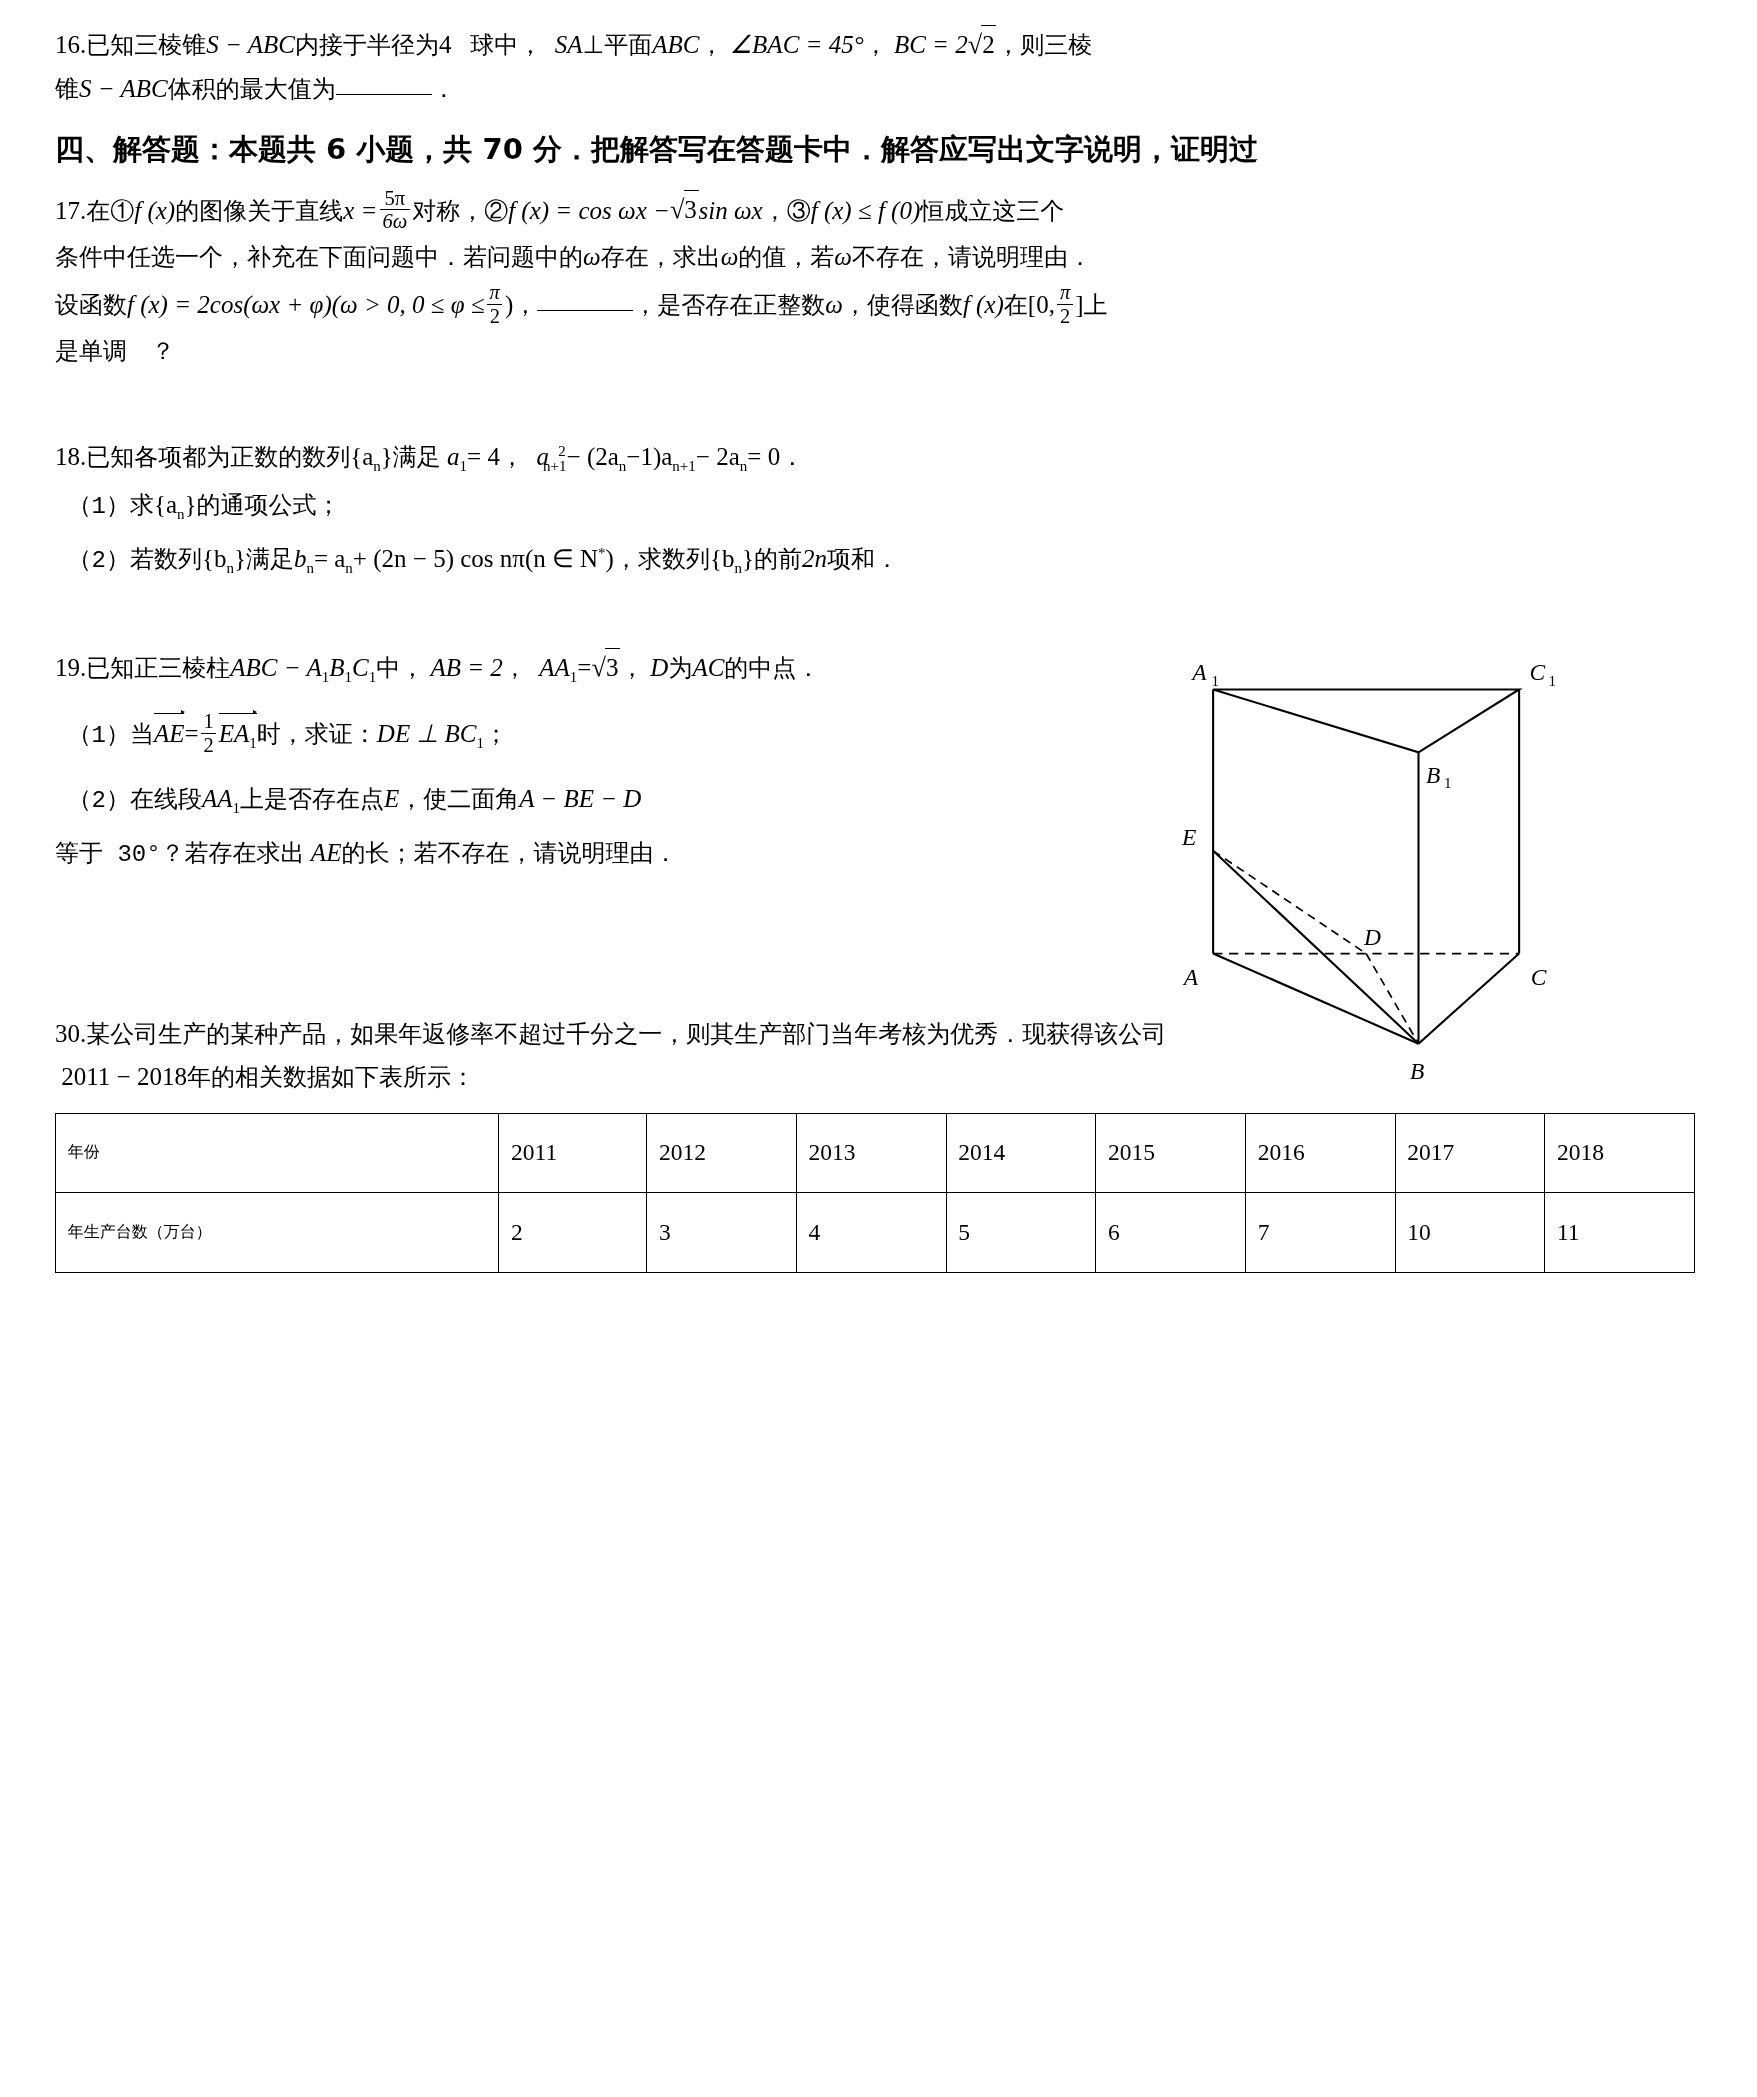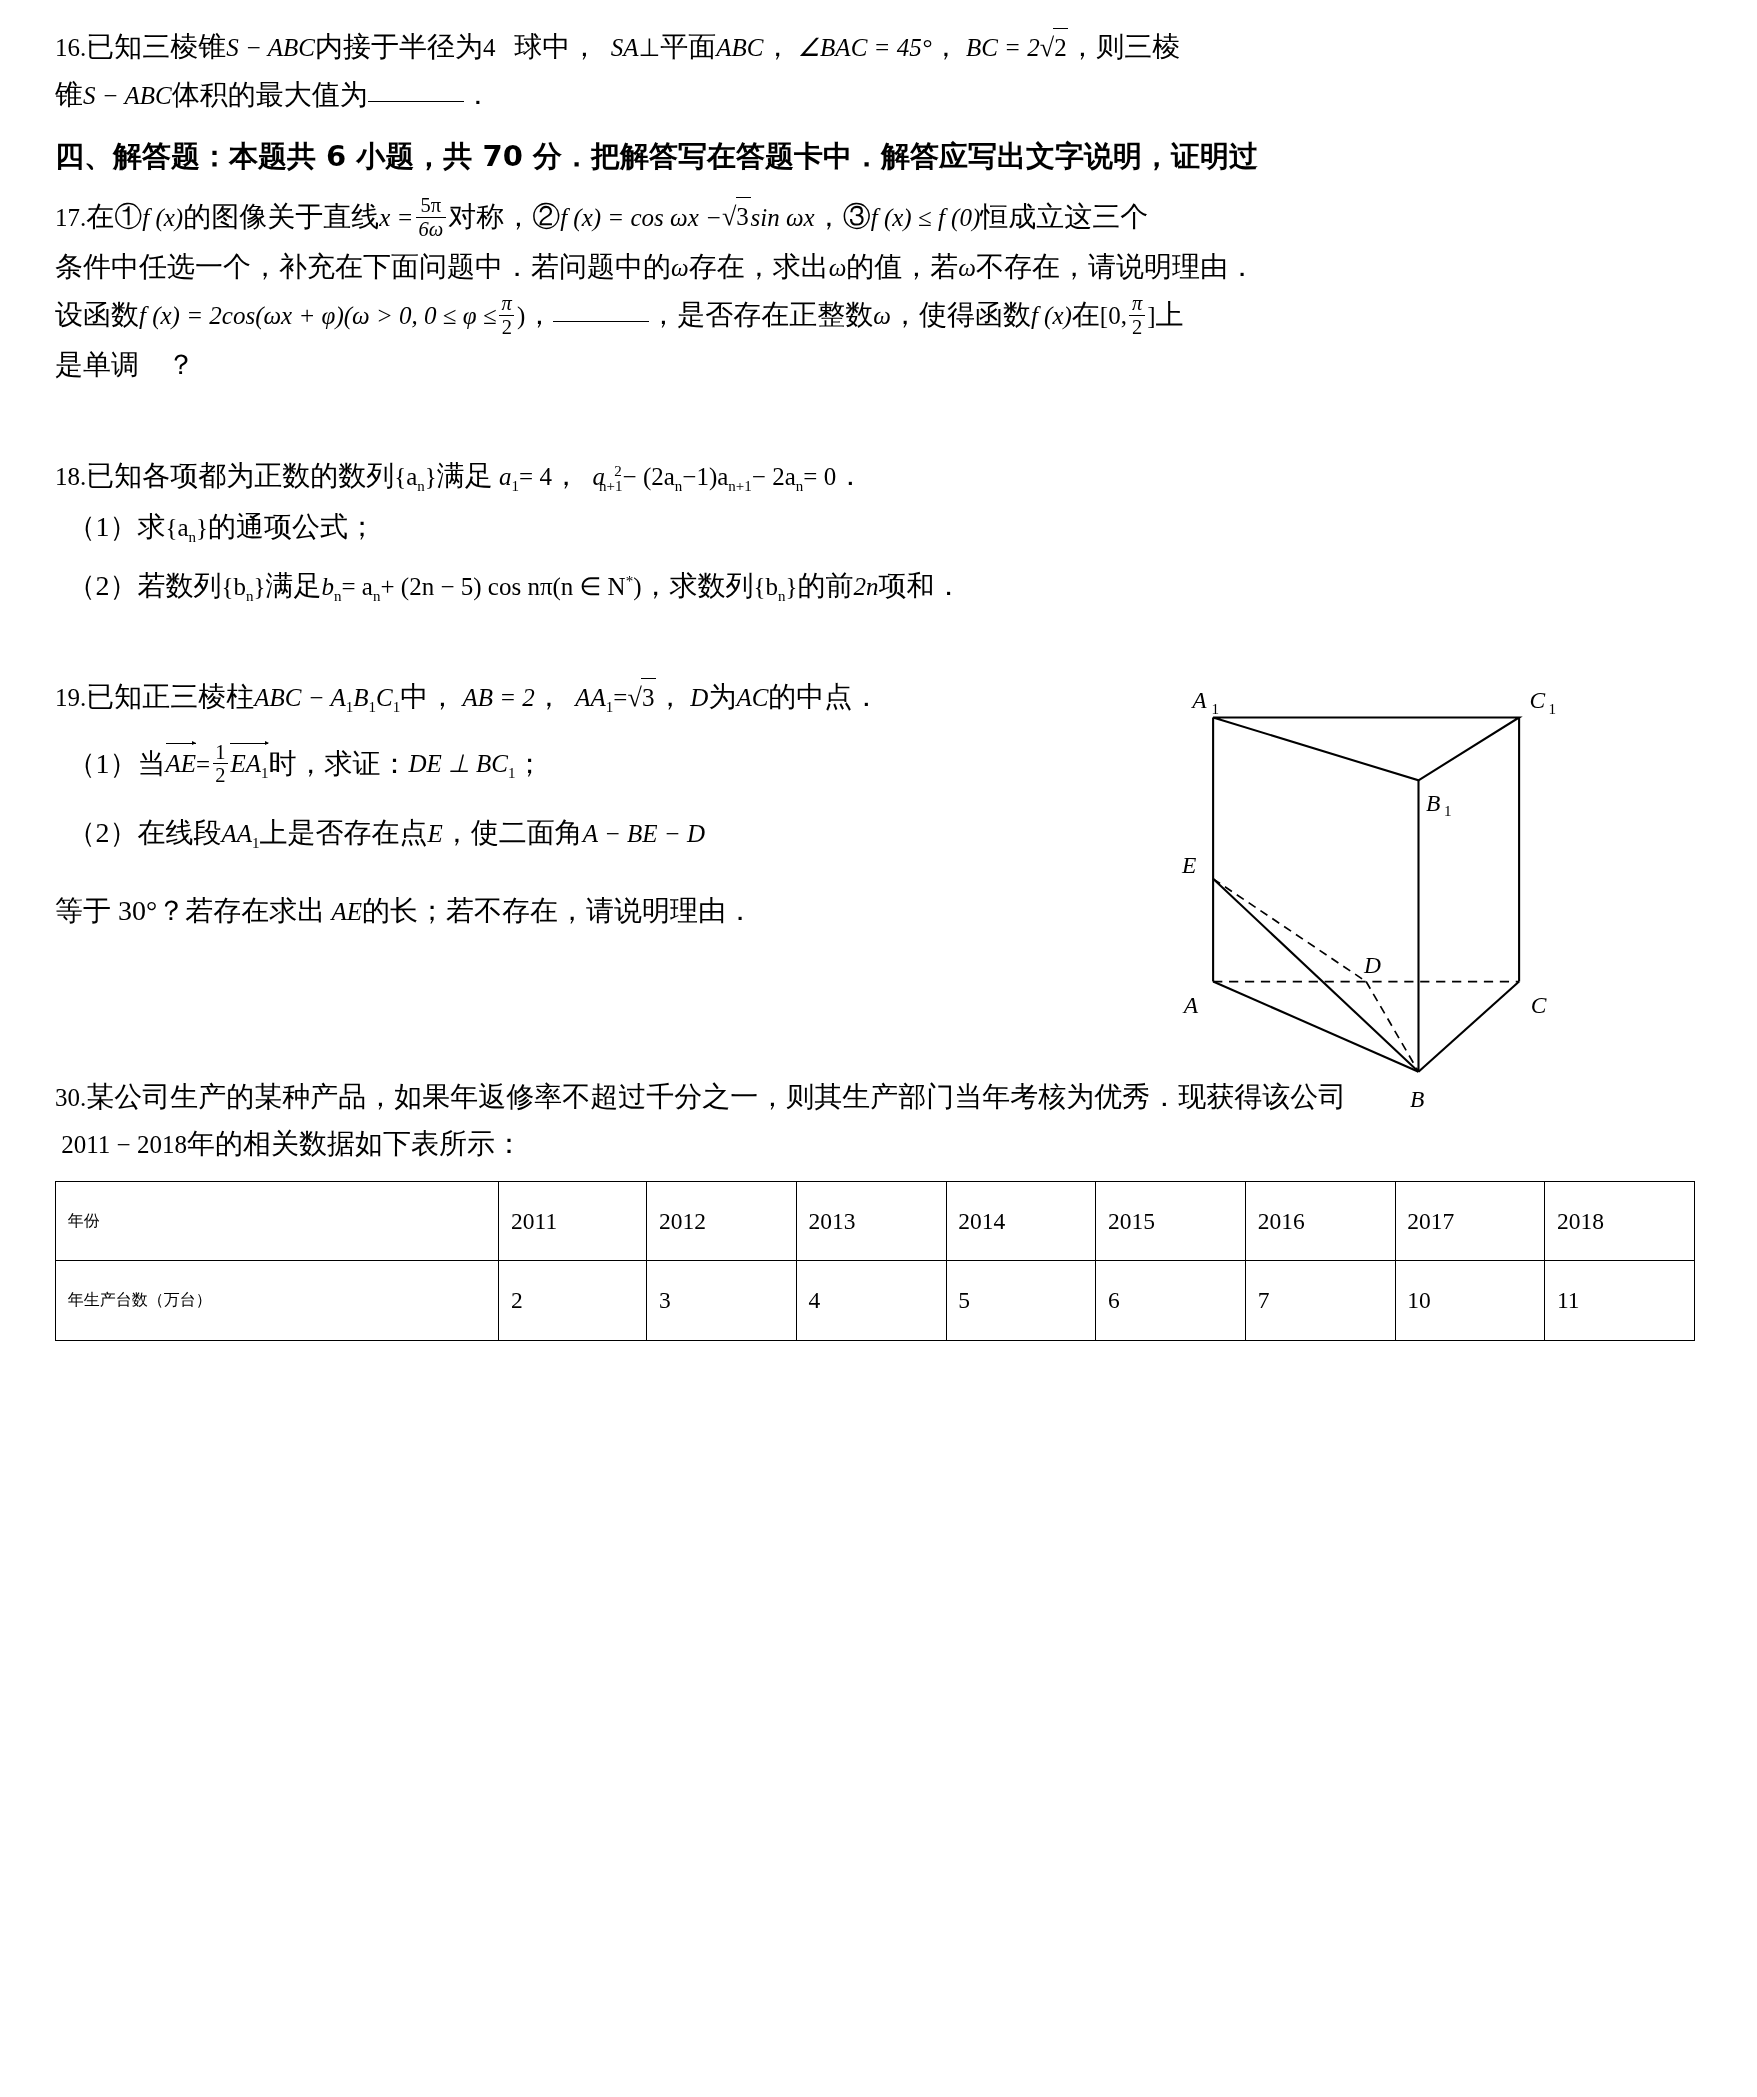--- a/index.html
+++ b/index.html
@@ -18,21 +18,21 @@
     position: relative;
     box-sizing: border-box;
     padding: 25px 63px 17px 55px;
   }
   .line {
     font-size: 25px;
     line-height: 1.55;
     margin: 0 0 4.2px 0;
     white-space: nowrap;
   }
-  .cn { font-family: Liberation Serif, serif; font-size: 28px;}
+  .cn { font-family: Liberation Mono, monospace; font-size: 24px;}
   .mi { font-family: "Liberation Serif", serif; font-style: italic; }
   .mn { font-family: "Liberation Serif", serif; font-style: normal; }
   .bold-head {
     font-family: "DejaVu Sans", sans-serif;
     font-weight: bold;
     font-size: 29px;
     line-height: 1.75;
     margin: 15px 0 11.7px 0;
   }
 
@@ -207,21 +207,21 @@
     </div>
 
     <div class="line" style="margin-top:21px">
       &nbsp;&nbsp;<span class="cn">（1）当</span><span class="vecwrap mi"><span class="overline-arrow">AE</span></span><span class="mn">=</span><span class="frac"><span class="num mn">1</span><span class="den mn">2</span></span><span class="vecwrap mi"><span class="overline-arrow"><span>EA</span><sub class="sb">1</sub></span></span><span class="cn">时，求证：</span><span class="mi"><span>DE ⊥ BC</span><sub class="sb">1</sub></span><span class="cn">；</span>
     </div>
 
     <div class="line" style="margin-top:23.5px">
       &nbsp;&nbsp;<span class="cn">（2）在线段</span><span class="mi"><span>AA</span><sub class="sb">1</sub></span><span class="cn">上是否存在点</span><span class="mi">E</span><span class="cn">，使二面角</span><span class="mi">A − BE − D</span>
     </div>
 
-    <div class="line" style="margin-top:34px">
+    <div class="line" style="margin-top:13px">
       <span class="cn">等于 30°？若存在求出</span>&nbsp;<span class="mi">AE</span><span class="cn">的长；若不存在，请说明理由．</span>
     </div>
 
     <div style="height:138px"></div>
   </div>
 
   <div>
     <div class="line">
       <span class="mn">30.</span><span class="cn">某公司生产的某种产品，如果年返修率不超过千分之一，则其生产部门当年考核为优秀．现获得该公司</span>
     </div>

